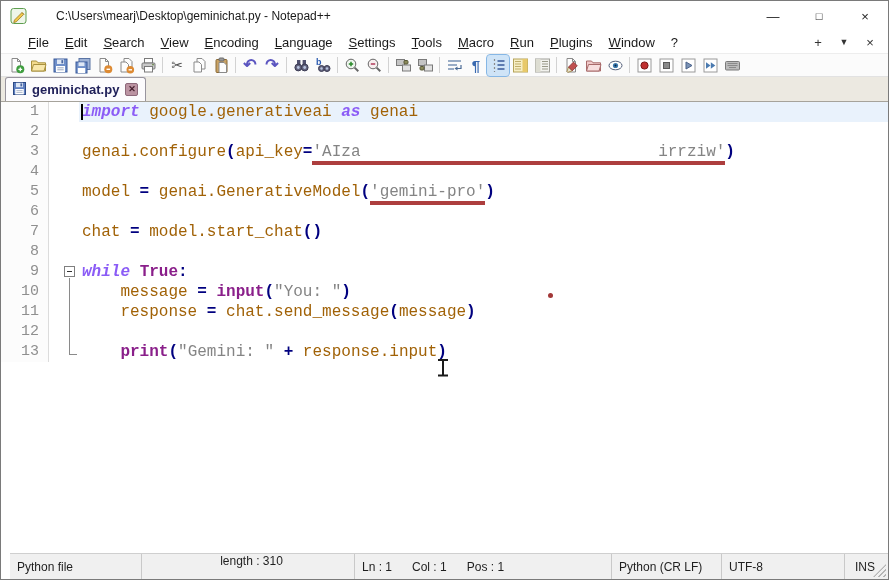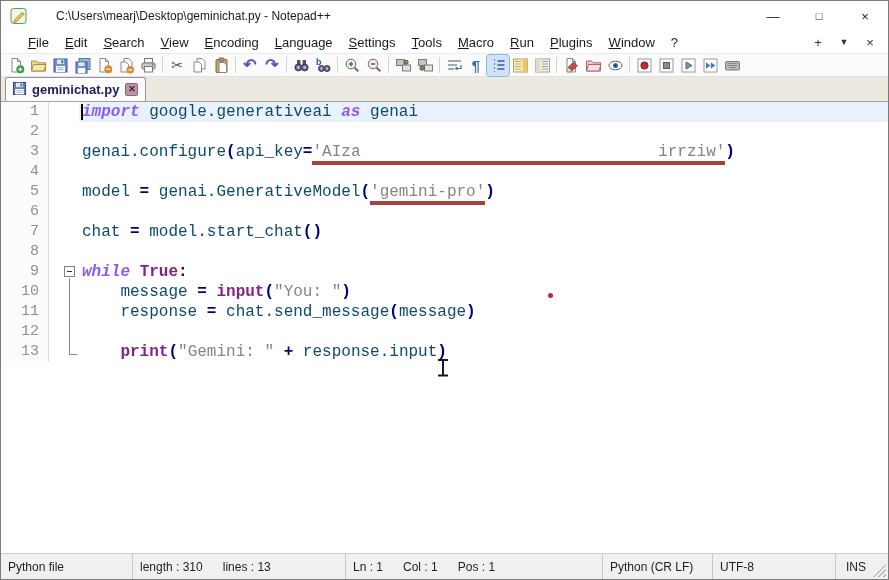--- a/index.html
+++ b/index.html
@@ -50,45 +50,45 @@
     color:#8f8f8f; font-size:15px; line-height:20px; border-right:1px solid #dcdcdc; background:#fcfcfc; }
   .fold-cell{ width:30px; flex:0 0 30px; position:relative; background:#fff; }
   .code-cell{ flex:1; position:relative; white-space:pre; line-height:20px; padding-left:3px; }
   .ed-row.current .code-cell{ background:#e9f2fc; }
   .caret{ position:absolute; left:2px; top:2px; width:2px; height:16px; background:#000; }
 
   .tok.kw{ color:#8b5cf6; font-weight:bold;font-style:italic; }
   .tok.bi{ color:#8a1f8a; font-weight:bold; }
   .tok.op{ color:#00007f; font-weight:bold; }
   .tok.str{ color:#848484; }
-  .tok.pl{ color:#0c4a6e; }
+  .tok.pl{ color:#a16207; }
   .tok.u{ border-bottom:4px solid #ad3e3e; }
 
   .fold-cell.fbox .box{ position:absolute; left:15px; top:4px; width:11px; height:11px;
     border:1px solid #7f7f7f; background:#fff; }
   .fold-cell.fbox .box::after{ content:''; position:absolute; left:2px; top:4px; width:5px; height:1px; background:#333; }
   .fold-cell.fbox::after{ content:''; position:absolute; left:20px; top:16px; bottom:0; width:1px; background:#8a8a8a; }
   .fold-cell.fline::before{ content:''; position:absolute; left:20px; top:0; bottom:0; width:1px; background:#8a8a8a; }
   .fold-cell.fend::before{ content:''; position:absolute; left:20px; top:0; height:12px; width:1px; background:#8a8a8a; }
   .fold-cell.fend::after{ content:''; position:absolute; left:20px; top:12px; width:8px; height:1px; background:#8a8a8a; }
 
   
   .ibeam{ position:absolute; left:436px; top:255px; width:12px; height:21px; }
   .ibeam::before{ content:''; position:absolute; left:5px; top:2px; bottom:2px; width:1.6px; background:#1a1a1a; }
   .ibeam::after{ content:''; position:absolute; left:1px; right:1px; top:2px; height:1.6px;
     background:#1a1a1a; box-shadow:0 15.5px 0 #1a1a1a; }
   .red-dot{ position:absolute; left:547px; top:191px; width:5px; height:5px; border-radius:50%; background:#a23737; }
 
   
-  .statusbar{ position:absolute; left:0; right:0; bottom:0; height:26px; background:#f0f0f0;
+  .statusbar{ position:absolute; left:9px; right:0; bottom:0; height:26px; background:#f0f0f0;
     border-top:1px solid #cfcfcf; display:flex; align-items:center; font-size:12px; color:#1f1f1f; }
   .sb-sec{ height:100%; display:flex; align-items:center; padding-left:7px; gap:20px;
     border-right:1px solid #c9c9c9; white-space:nowrap; }
   .sb-type{ width:132px; }
-  .sb-len{ width:213px; }
+  .sb-len{ width:213px;flex-direction:column; }
   .sb-pos{ width:257px; }
   .sb-eol{ width:110px; }
   .sb-enc{ width:123px; }
   .sb-ins{ flex:1; border-right:none; padding-left:10px; }
   .grip{ position:absolute; right:2px; bottom:2px; width:13px; height:13px;
     background:repeating-linear-gradient(135deg, transparent 0 2px, #b5b5b5 2px 3.5px);
     clip-path:polygon(100% 0, 100% 100%, 0 100%); }
 </style>
 </head>
 <body>

